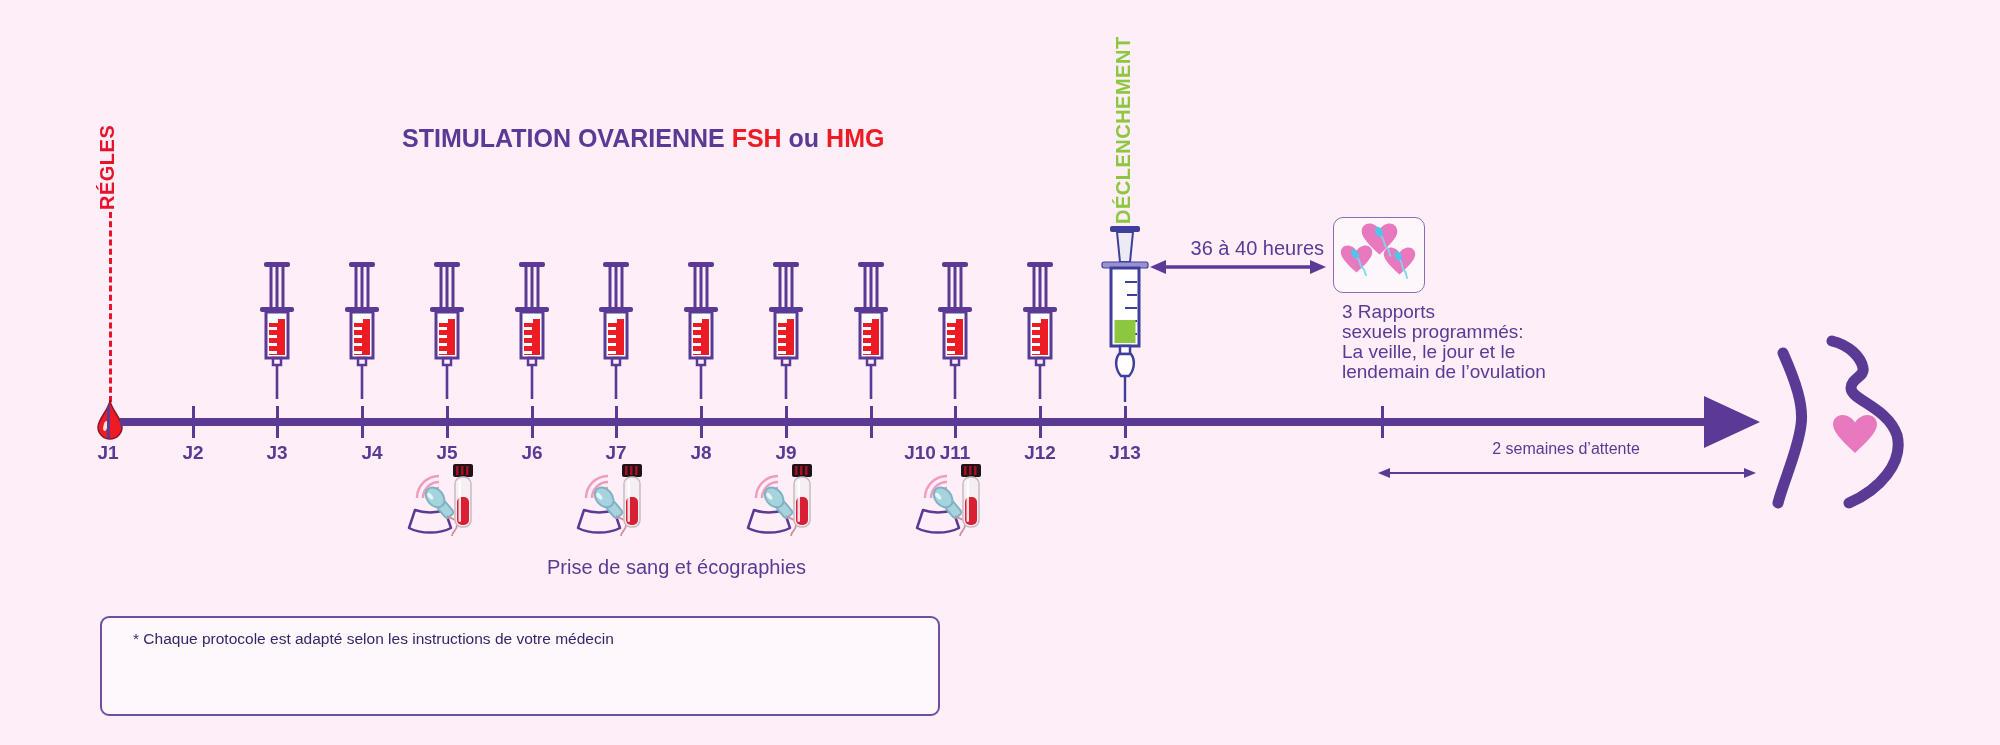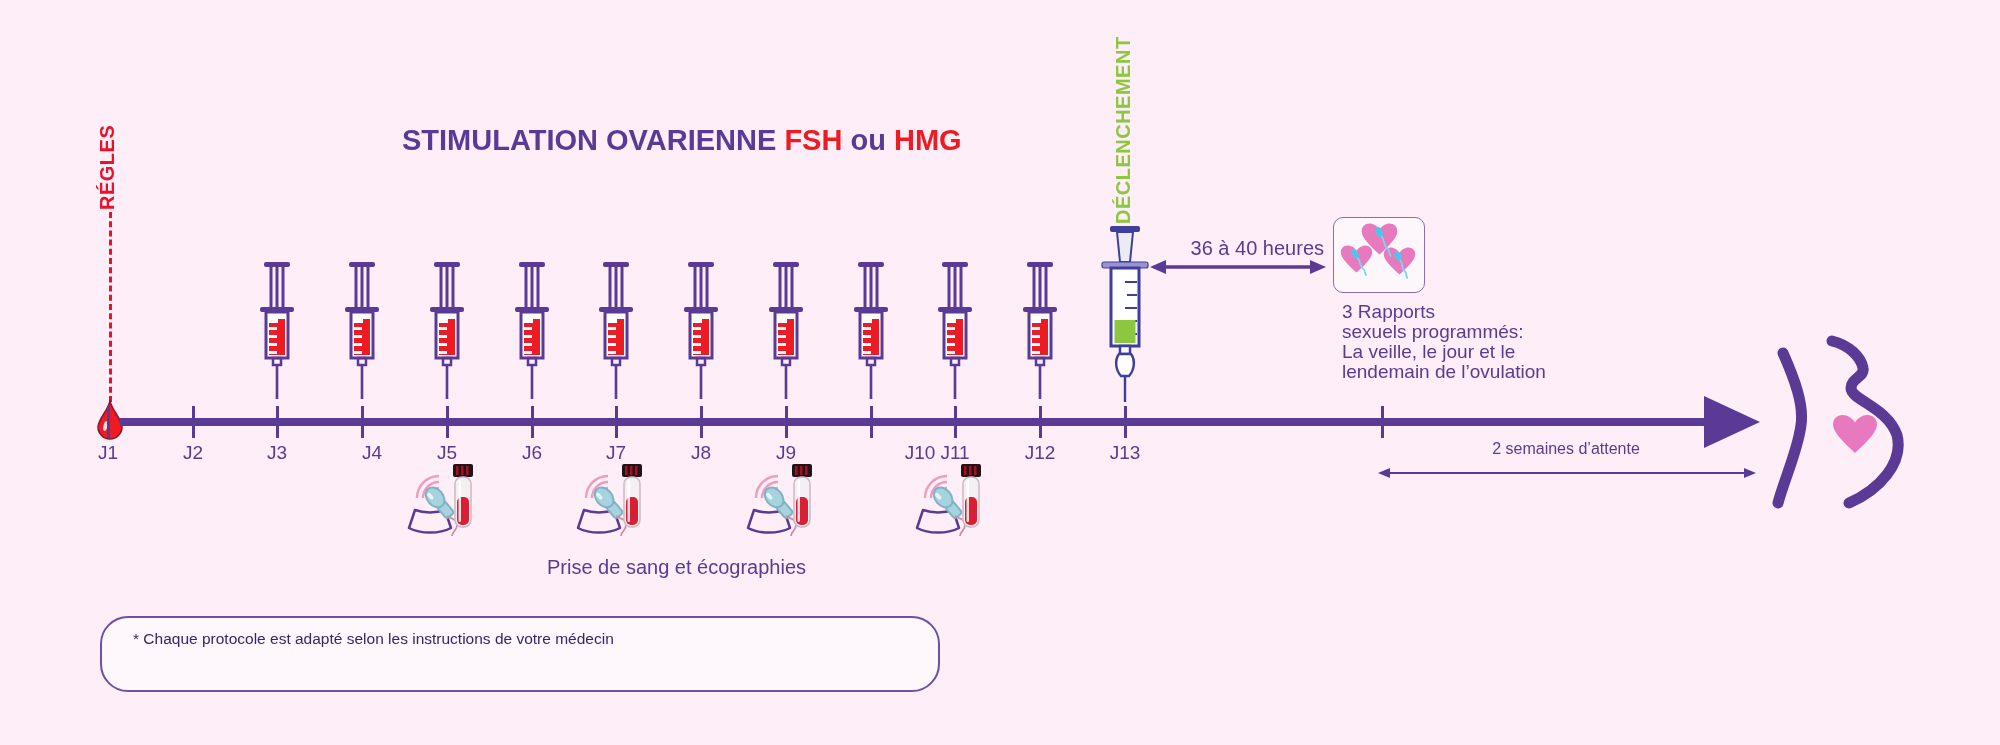--- a/index.html
+++ b/index.html
@@ -8,49 +8,49 @@
   #stage { position:relative; width:2000px; height:745px; background:#fdeef7; }
 
   .abs { position:absolute; }
 
   
   .vlabel { writing-mode:vertical-rl; transform:rotate(180deg);
             font-weight:bold; font-size:20px; letter-spacing:0.5px; }
   .vlabel.red { color:#e8132b; }
   .vlabel.green { color:#8dc63f; }
 
-  .title { font-size:29px; font-weight:bold; color:#5b3a96; white-space:nowrap; }
+  .title { font-size:25px; font-weight:bold; color:#5b3a96; white-space:nowrap; }
   .title .red { color:#ed1c24; }
 
   
   .tl-bar { left:120px; top:418px; width:1592px; height:8px; background:#5b3a96; }
   .tl-head { left:1704px; top:396px; width:0; height:0;
              border-top:26px solid transparent; border-bottom:26px solid transparent;
              border-left:56px solid #5b3a96; }
   .tick { width:3px; height:32px; top:406px; background:#5b3a96; }
   .day-label { top:442px; width:56px; margin-left:-28px; text-align:center;
-               font-size:19px; font-weight:normal; color:#5b3a96; }
+               font-size:19px; font-weight:bold; color:#5b3a96; }
 
   .dashed-line { left:109px; top:212px; height:190px; width:0;
                  border-left:3px dashed #e8132b; }
   .hours-label { left:1152px; top:237px; width:172px; text-align:right;
                  font-size:20px; color:#5b3a96; }
   .rapports { left:1342px; top:302px; font-size:19px; line-height:20px;
               color:#5b3a96; white-space:pre-line; }
   .wait-label { left:1406px; top:440px; width:320px; text-align:center;
                 font-size:16px; color:#5b3a96; }
   .prise-label { left:547px; top:556px; width:320px; text-align:left;
                  font-size:20px; color:#5b3a96; }
 
   .hearts-box { left:1333px; top:217px; width:92px; height:76px;
                 border:1.5px solid #8a6cb5; border-radius:10px;
                 background:#fdf7fb; }
 
-  .footnote-box { left:100px; top:616px; width:840px; height:76px;
-                  border:2px solid #6e51a5; border-radius:28px;
+  .footnote-box { left:100px; top:616px; width:840px; height:100px;
+                  border:2px solid #6e51a5; border-radius:9px;
                   background:rgba(255,255,255,0.5);
                   padding:11px 18px 0 18px;
                   font-size:15.5px; line-height:20px; color:#35266b; }
   .footnote-box .indent { margin-left:13px; }
 </style>
 </head>
 <body>
 
 <div id="stage">
 

